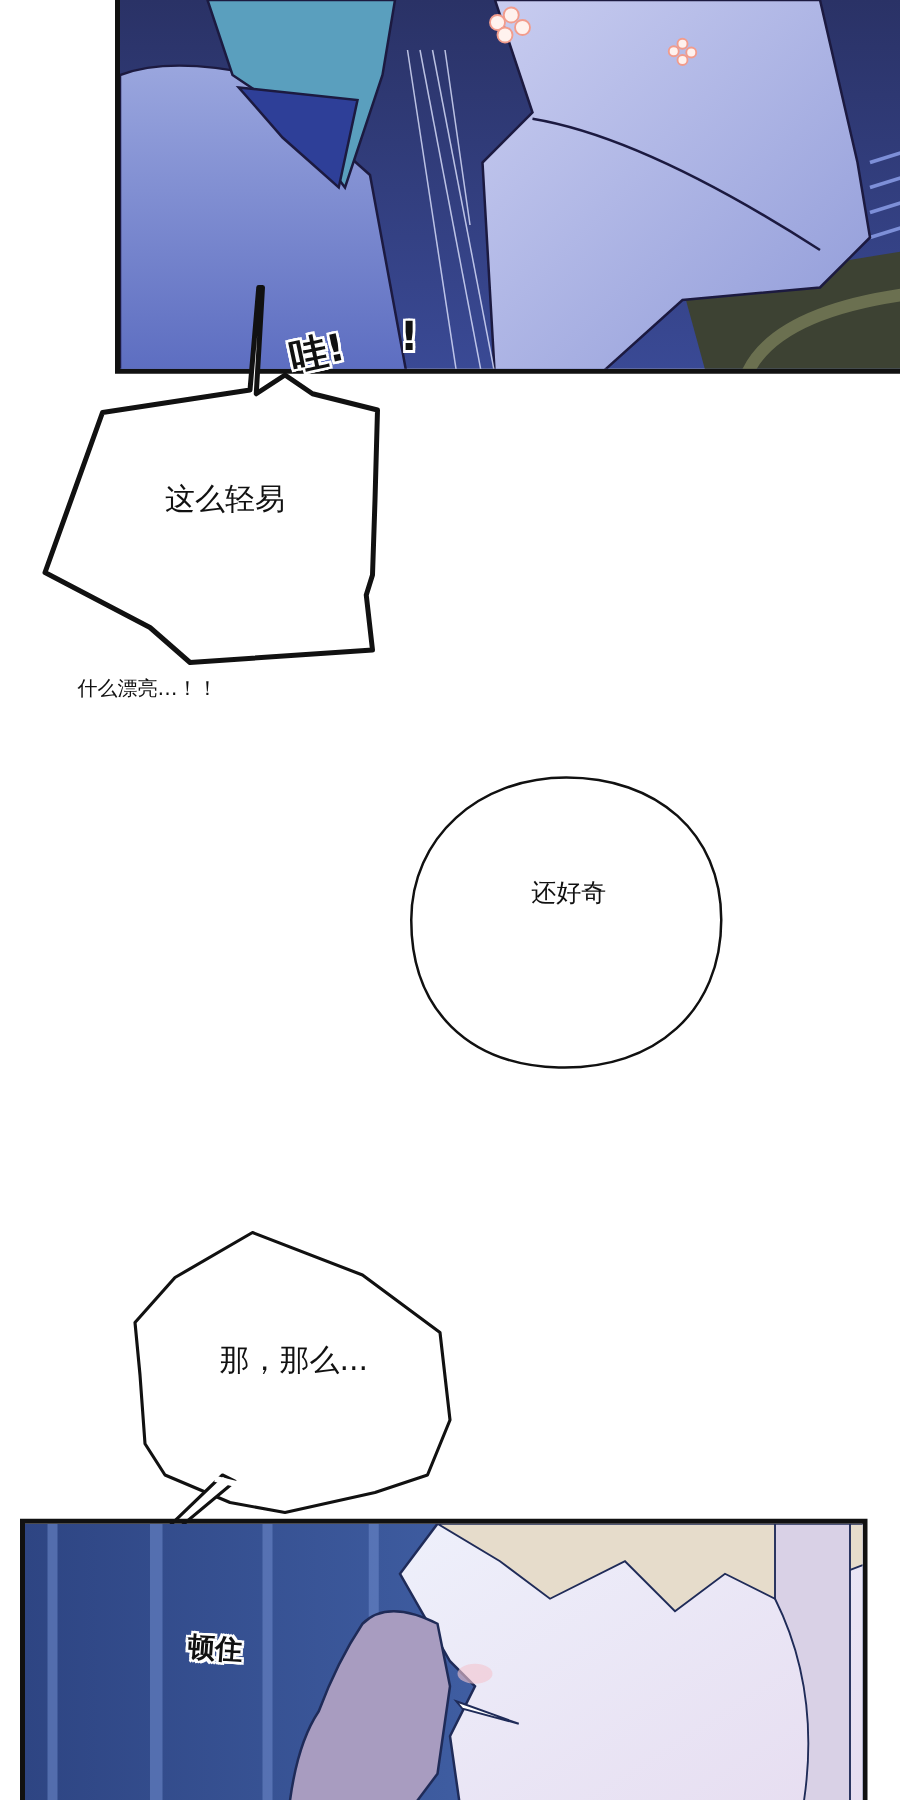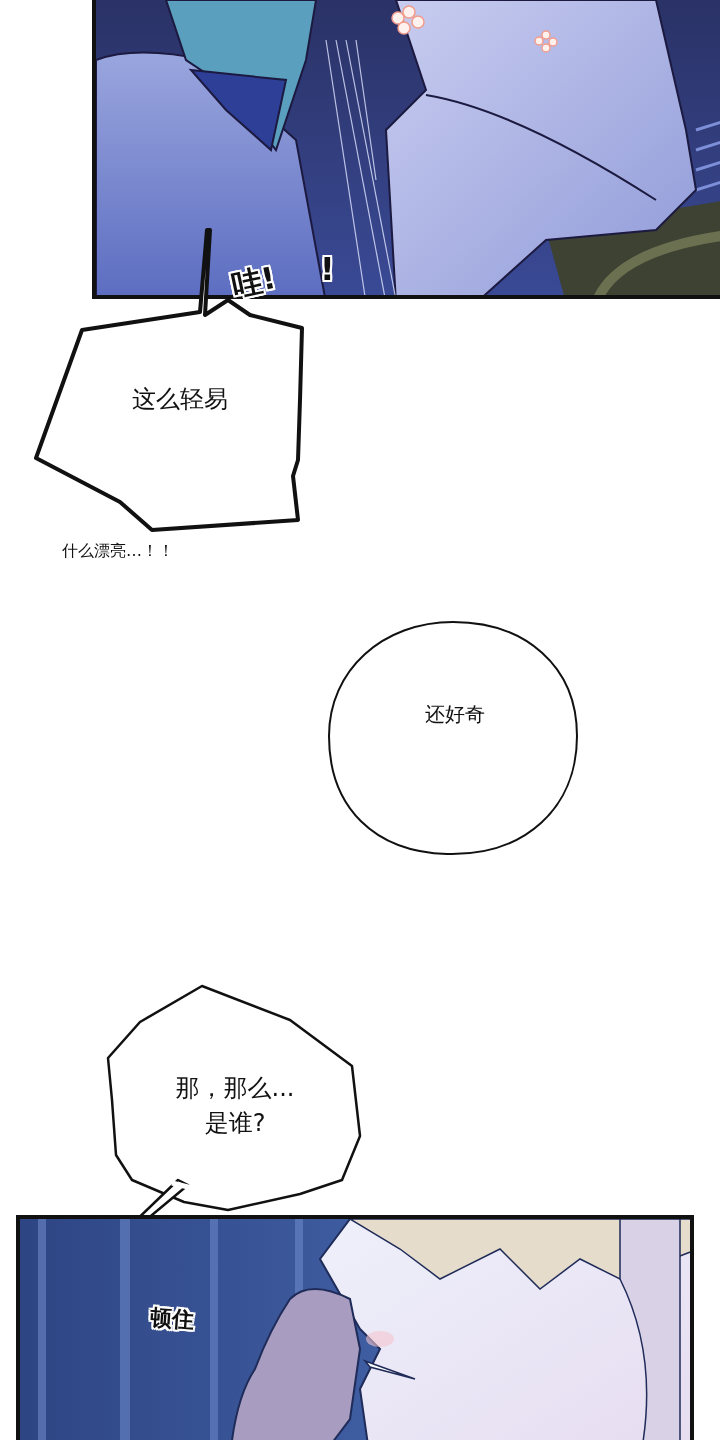--- a/index.html
+++ b/index.html
@@ -86,21 +86,20 @@
   <div>还好奇</div>
 </div>
 
 <svg class="abs" style="left:60px;top:980px;" width="310" height="310" viewBox="0 0 310 310">
   <path d="M142 6 L230 40 L292 86 L300 156 L282 200 L240 214 L168 230 L124 222 L72 200 L56 175 L52 120 L48 78 L80 42 Z" fill="#fff" stroke="#111" stroke-width="2.5" stroke-linejoin="round"></path>
   <path d="M118 200 L14 300 L128 205 Z" fill="#fff" stroke="#111" stroke-width="2.5" stroke-linejoin="round"></path>
   <path d="M112 203 L132 208" stroke="#fff" stroke-width="5"></path>
 </svg>
 <div class="bubble-text" style="left:140px;top:1040px;width:190px;font-size:24px;margin-top:31px;">
   <div>那，那么...</div>
-  <div>是谁?</div>
 </div>
 
 <div class="panel" style="left:16px;top:1215px;width:678px;height:240px;">
   <svg width="678" height="240" viewBox="0 0 678 240">
     <defs>
       <linearGradient id="b1" x1="0" y1="0" x2="1" y2="0">
         <stop offset="0" stop-color="#2e4583"></stop>
           <stop offset="0.5" stop-color="#3e5ca0"></stop>
           <stop offset="1" stop-color="#5a74b8"></stop>
       </linearGradient>

